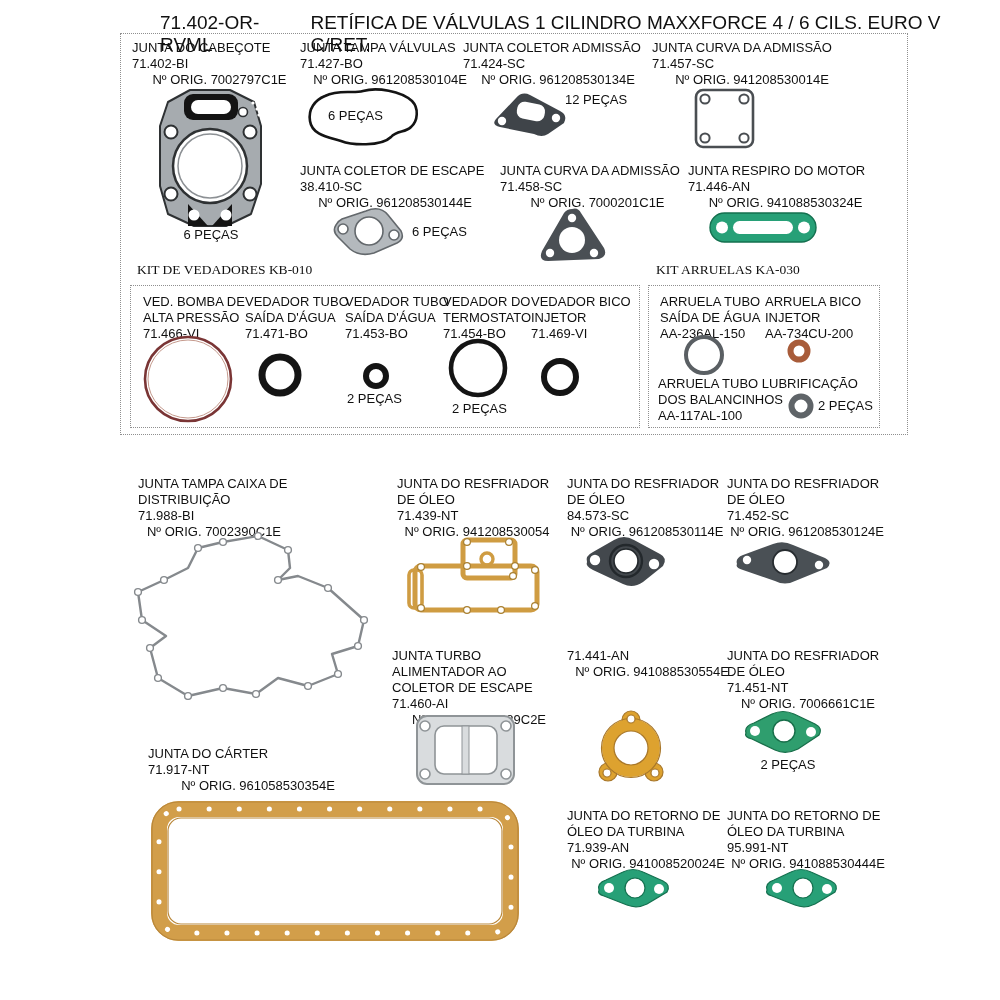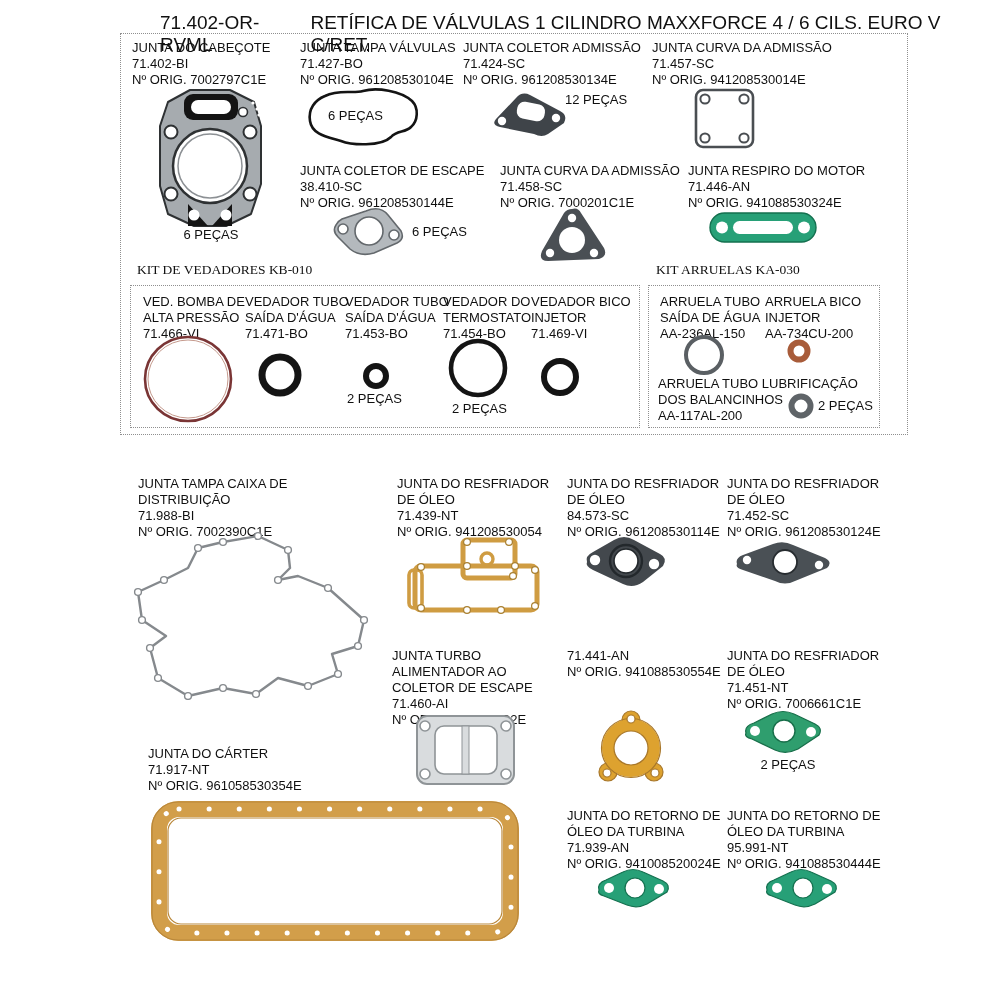--- a/index.html
+++ b/index.html
@@ -1,21 +1,21 @@
 <!DOCTYPE html>
 <html><head>
 <meta charset="utf-8">
 <style>
   html,body{margin:0;padding:0;background:#fff;}
   #canvas{position:relative;width:1000px;height:1000px;background:#fff;overflow:hidden;
           font-family:"Liberation Sans",sans-serif;color:#101010;}
   .hdr{position:absolute;left:160px;top:12px;display:flex;gap:0;font-size:19px;}
   .dashbox{position:absolute;border:1.5px dotted #8f8f8f;}
   .lbl{position:absolute;font-size:13px;line-height:1.24;}
-  .lbl .og{white-space:nowrap;}
+  .lbl .og{white-space:nowrap;text-align:center;}
   .qty{position:absolute;font-size:13px;}
   .kittitle{position:absolute;font-size:13.5px;font-family:Liberation Serif, serif;}
   .img{position:absolute;}
   svg{display:block;}
 </style>
 </head>
 <body>
 
 <div id="canvas">
 
@@ -211,21 +211,21 @@
         <circle cx="22" cy="22" r="18" fill="none" stroke="#5a5f63" stroke-width="4"></circle>
       </svg>
   </div>
   <div class="img" style="left:787px;top:339px">
     <svg width="24" height="24" viewBox="0 0 24 24">
         <circle cx="12" cy="12" r="8.5" fill="none" stroke="#a85c3a" stroke-width="6"></circle>
       </svg>
   </div>
   <div class="lbl" style="left:658px;top:376px;width:205px">
     <div>ARRUELA TUBO LUBRIFICAÇÃO DOS BALANCINHOS</div>
-    <div>AA-117AL-200</div>
+    <div>AA-117AL-100</div>
   </div>
   <div class="img" style="left:788px;top:393px">
     <svg width="26" height="26" viewBox="0 0 26 26">
         <circle cx="13" cy="13" r="9.5" fill="none" stroke="#5f6468" stroke-width="6"></circle>
       </svg>
   </div>
   <div class="qty" style="left:818px;top:398px">2 PEÇAS</div>
 
   <div class="lbl" style="left:138px;top:476px;width:152px">
     <div>JUNTA  TAMPA CAIXA DE DISTRIBUIÇÃO</div>

